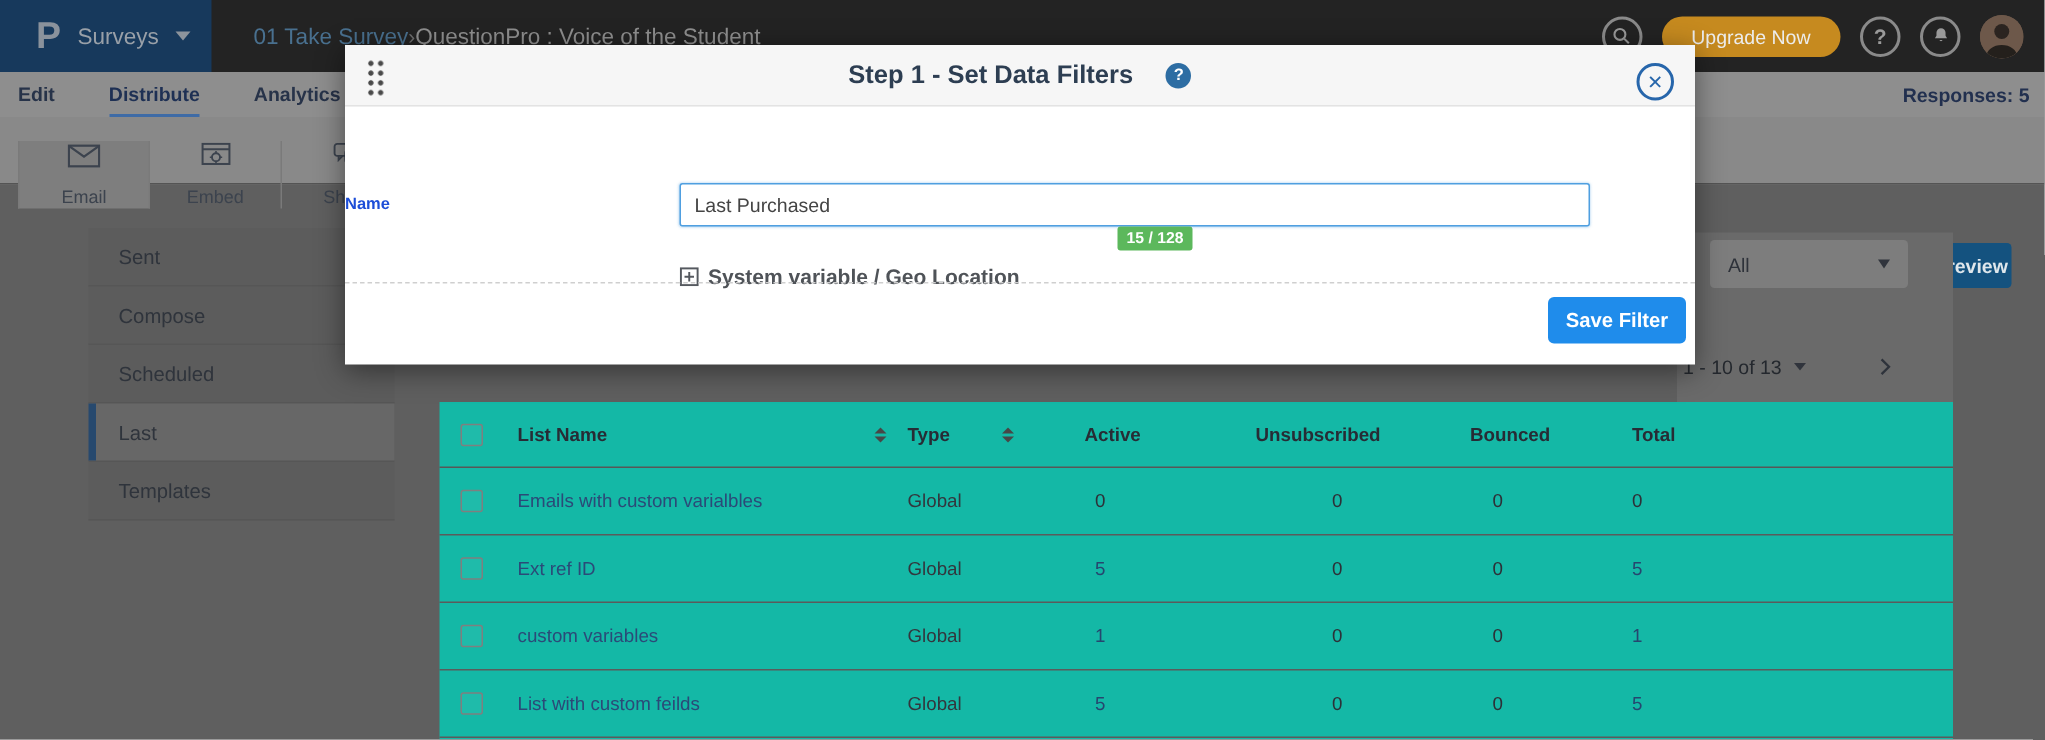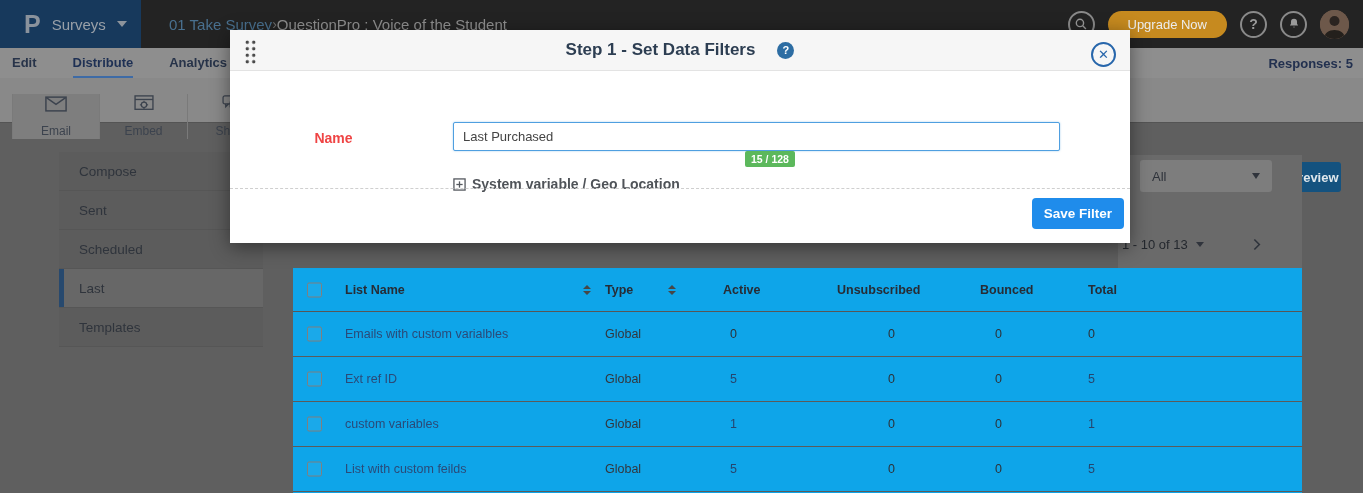--- a/index.html
+++ b/index.html
@@ -45,21 +45,21 @@
 
   
   .upper-card { position:absolute; left:1118px; top:155px; width:184px; height:113px; background:#6a6a6a; }
   .all-select { position:absolute; left:22px; top:5px; width:132px; height:32px; background:#7d7d7d; border-radius:3px; display:flex; align-items:center; padding:0 12px; font-size:13px; color:#2e323a; cursor:pointer; }
   .all-select .caret { margin-left:auto; border-top-color:#30343c; border-left-width:4.5px; border-right-width:4.5px; }
   .pagination { position:absolute; left:4px; top:81px; display:flex; align-items:center; font-size:13px; color:#24282e; }
   .pag-caret { width:0;height:0;border-left:4.5px solid transparent;border-right:4.5px solid transparent;border-top:5px solid #30343c; margin-left:8px; cursor:pointer; }
   .pag-next { margin-left:44px; cursor:pointer; display:flex; }
 
   
-  .table-card { position:absolute; left:293px; top:268px; width:1009px; height:225px; background:#0ea5e9;text-decoration:underline; }
+  .table-card { position:absolute; left:293px; top:268px; width:1009px; height:225px; background:#14b8a6;text-decoration:underline; }
   .t-header { position:relative; height:44px; border-bottom:1px solid #575757; font-size:12.5px; font-weight:bold; color:#272c35; }
   .t-row { position:relative; height:45px; border-bottom:1px solid #5b5b5b; font-size:12.5px; }
   .cell { position:absolute; top:50%; transform:translateY(-50%); white-space:nowrap; }
   .cb { position:absolute; left:14px; top:50%; transform:translateY(-50%); width:15px; height:15px; border:1px solid #7f7f7f; border-radius:2px; background:rgba(255,255,255,0.05); cursor:pointer; }
   .c-name { left:52px; } .c-type { left:312px; } .c-active { left:430px; }
   .c-unsub { left:544px; } .c-bounced { left:687px; } .c-total { left:795px; }
   .n-active { left:437px; } .n-unsub { left:595px; } .n-bounced { left:702px; } .n-total { left:795px; }
   .row-link { color:#2b4a78; cursor:pointer; }
   .row-plain { color:#33363d; }
   .num-link { color:#26466f; }
@@ -70,21 +70,21 @@
   .tri-dn { width:0;height:0;border-left:4px solid transparent;border-right:4px solid transparent;border-top:4px solid #474747; }
 
   
   .modal { position:absolute; left:230px; top:30px; width:900px; height:213px; background:#ffffff; box-shadow:0 4px 18px rgba(0,0,0,0.45); z-index:10; }
   .m-header { position:relative; height:41px; background:#f6f6f6; border-bottom:1px solid #e3e3e3; display:flex; align-items:center; justify-content:center; gap:22px;text-align:right; }
   .m-title { font-size:17px; font-weight:bold; color:#2d3e52; }
   .m-help { width:17px; height:17px; border-radius:50%; background:#2d6da3; color:#fff; font-size:11px; font-weight:bold; display:flex; align-items:center; justify-content:center; cursor:pointer; }
   .drag-dots { position:absolute; left:14px; top:9px; width:13px; height:26px; cursor:move;
     background-image:radial-gradient(circle,#4a4a4a 1.5px,transparent 2px); background-size:6.5px 6.5px; }
   .m-close { position:absolute; right:14px; top:12px; width:25px; height:25px; border:2px solid #2766ab; border-radius:50%; color:#2766ab; font-size:13px; font-weight:bold; display:flex; align-items:center; justify-content:center; cursor:pointer; line-height:1; }
-  .m-name-label { position:absolute; left:0; top:100px; width:207px; text-align:center; font-size:14px; font-weight:bold; color:#ef4444; }
+  .m-name-label { position:absolute; left:0; top:100px; width:207px; text-align:left; font-size:11px; font-weight:bold; color:#1d4ed8; }
   .m-input { position:absolute; left:223px; top:92px; width:607px; height:29px; border:1px solid #4f9fe0; box-shadow:0 0 2px rgba(79,159,224,0.55); border-radius:2px; font-size:13px; color:#444; padding:0 9px; font-family:inherit; outline:none; }
   .m-counter { position:absolute; left:515px; top:121px; background:#5cb85c; color:#fff; font-size:10.5px; font-weight:bold; padding:2px 6px; border-radius:2px; }
   .m-sysvar { position:absolute; left:223px; top:146px; display:flex; align-items:center; gap:6px; font-size:14px; font-weight:bold; color:#4f5358; cursor:pointer; }
   .m-dashed { position:absolute; left:0; top:158px; width:100%; border-top:1px dashed #cfcfcf; }
   .m-save { position:absolute; right:6px; top:168px; width:92px; height:31px; background:#1f8ceb; border:0; border-radius:4px; color:#fff; font-size:13.5px; font-weight:bold; cursor:pointer; font-family:inherit; }
 
   svg { display:block; }
 </style>
 </head>
 <body>
@@ -175,24 +175,24 @@
       <svg width="17" height="12" viewBox="0 0 20 14">
           <path d="M1 7s3.5-5.5 9-5.5S19 7 19 7s-3.5 5.5-9 5.5S1 7 1 7z" fill="#dfe7ec"></path>
           <circle cx="10" cy="7" r="2.4" fill="#14527f"></circle>
         </svg>
       <span>Preview</span>
     </div>
   </div>
 
   <div class="sidebar">
     <div class="side-item">
+        <span>Sent</span>
+      </div>
+    <div class="side-item">
         <span>Compose</span>
-      </div>
-    <div class="side-item">
-        <span>Sent</span>
       </div>
     <div class="side-item">
         <span>Scheduled</span>
       </div>
     <div class="side-item active">
         <span class="side-bar-accent"></span>
         <span>Last</span>
       </div>
     <div class="side-item">
         <span>Templates</span>

